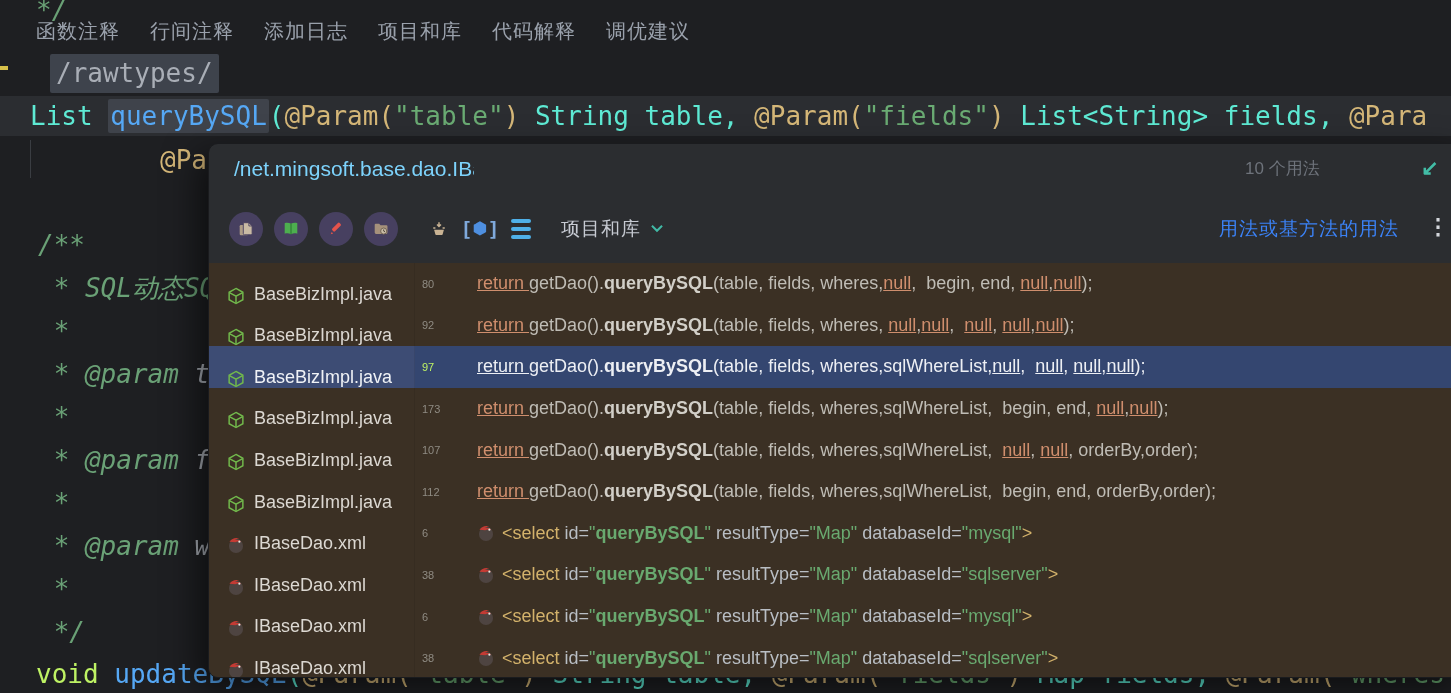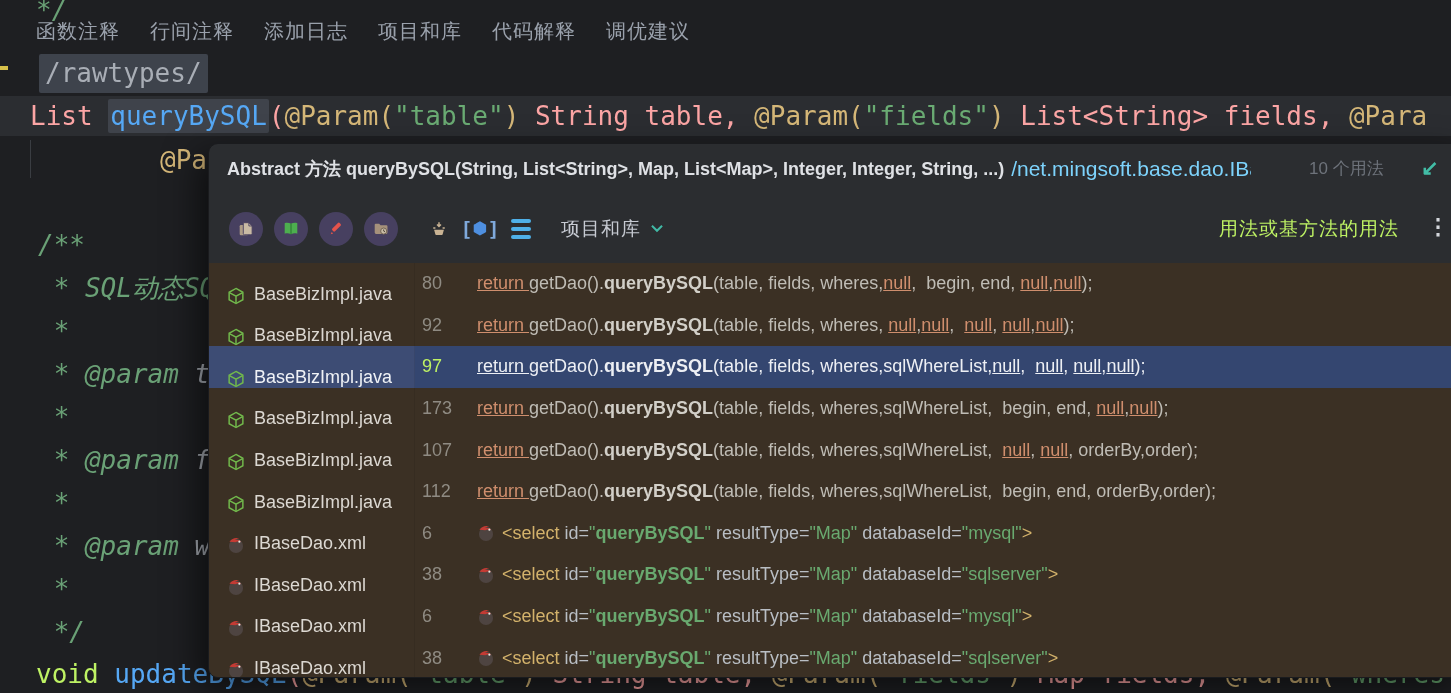--- a/index.html
+++ b/index.html
@@ -3,86 +3,86 @@
 <meta charset="utf-8">
 <style>
   * { margin:0; padding:0; box-sizing:border-box; }
   html,body { width:1451px; height:693px; overflow:hidden; background:#1E1F22;
               font-family:"Liberation Sans", sans-serif; }
   #stage { position:relative; width:1451px; height:693px; overflow:hidden; }
 
   
   .mono { font-family:"DejaVu Sans Mono", monospace; font-size:26px; white-space:pre; }
   .ed-line { position:absolute; left:36px; line-height:40px; }
-  .c-p  { color:#fca5a5; }
+  .c-p  { color:#5eead4; }
   .c-m  { color:#56A8F5; }
   .c-mh { color:#56A8F5; background:#3F434B; border-radius:2px; padding:2px 2px; }
   .c-a  { color:#D5B778; }
   .c-s  { color:#6AAB73; }
   .c-k2 { color:#bef264; }
   .c-c  { color:#6AA176; font-style:italic; }
   .c-pr { color:#A8ADB5; font-style:italic; }
 
   #ai-menu { position:absolute; left:36px; top:18px; display:flex; gap:30px;
              font-size:20px; color:#9AA1AC; letter-spacing:1px; }
-  #sel-token { position:absolute; left:39px; top:54px; background:#3E434C; border-radius:2px;
+  #sel-token { position:absolute; left:50px; top:54px; background:#3E434C; border-radius:2px;
                padding:0 6px; line-height:39px; color:#A9AEB6; }
   #gutter-tick { position:absolute; left:0; top:66px; width:8px; height:4px; background:#D6C04A; }
   #code-band { position:absolute; left:0; top:96px; width:1451px; height:40px; background:#2B2D31; }
   #decl-line { position:absolute; left:30px; top:0; line-height:40px; }
   #hidden-line { position:absolute; left:160px; top:140px; line-height:40px; }
   #indent-guide { position:absolute; left:30px; top:140px; width:1px; height:38px; background:#3A3D42; }
   #javadoc { position:absolute; left:38px; top:224px; }
   .jd-line { height:43px; line-height:43px; white-space:pre; }
   #next-line { position:absolute; left:36px; top:654px; line-height:40px; }
 
   
   #popup { position:absolute; left:208px; top:143px; width:1262px; height:535px;
            background:#2B2D30; border:1px solid #1A1B1E; border-radius:10px;
            box-shadow:-10px 12px 34px rgba(0,0,0,.55); overflow:hidden; z-index:10; }
   #popup-header { position:relative; height:50px; display:flex; align-items:center;
                   padding-left:18px; white-space:nowrap; }
   #popup-title { font-size:18px; font-weight:bold; color:#DFE1E5; }
   #popup-path  { font-size:21px; color:#7dd3fc; margin-left:7px; max-width:240px;
                  overflow:hidden; }
-  #usage-count { position:absolute; left:1100px; top:0; line-height:50px;
+  #usage-count { position:absolute; left:1036px; top:0; line-height:50px;
                  font-size:17px; color:#6E737B; }
   #open-in-find { position:absolute; left:1212px; top:0; line-height:48px;
                   font-size:21px; font-weight:bold; color:#42BDA6; cursor:pointer; }
 
   #popup-toolbar { position:relative; height:69px; display:flex; align-items:center;
                    padding-left:20px; gap:11px; }
   .tb-circle { width:34px; height:34px; border-radius:50%; background:#474060;
                display:flex; align-items:center; justify-content:center; cursor:pointer; }
   .tb-plain  { width:30px; height:30px; display:flex; align-items:center; justify-content:center;
                cursor:pointer; }
   .tb-gap { width:4px; }
   #scope-select { display:flex; align-items:center; gap:9px; margin-left:14px; cursor:pointer;text-align:right; }
   #scope-label { font-size:19px; color:#C6CAD2; letter-spacing:1px; }
   #filter-hint { position:absolute; left:1010px; top:0; line-height:69px;
-                 font-size:19px; color:#bef264; letter-spacing:1px; }
+                 font-size:19px; color:#3b82f6; letter-spacing:1px; }
   #kebab { position:absolute; left:1218px; top:0; line-height:66px; font-size:22px;
            font-weight:bold; color:#D4D7DC; cursor:pointer; }
   .lines-icon { display:flex; flex-direction:column; gap:4px; }
   .lines-icon span { display:block; width:20px; height:4px; border-radius:2px; background:#4FB0E8; }
   .brk { color:#7FA9DB; font-size:20px; font-weight:bold; font-family:"DejaVu Sans Mono",monospace; }
   .hexg { color:#4E8FE0; font-size:17px; }
 
   
   #usage-list { position:absolute; left:0; top:119px; width:100%; height:416px;
                 background:#3B3024; display:flex; flex-direction:column; }
   .row { display:flex; height:41.6px; align-items:stretch; cursor:pointer; }
   .loc { width:206px; flex:0 0 206px; display:flex; align-items:flex-end;
          padding-left:18px; gap:9px; border-right:1px solid rgba(0,0,0,0.07); }
   .rest { flex:1; display:flex; align-items:center; }
   .row.sel .loc  { background:#3D4C74; }
   .row.sel .rest { background:#344670; }
   .fname { font-size:18px; color:#DCD8D2; white-space:nowrap; }
   .row.sel .fname { color:#F0F2F6; }
-  .num { width:62px; flex:0 0 62px; padding-left:7px; font-size:18px; color:#8F8B83; }
+  .num { width:62px; flex:0 0 62px; padding-left:7px; font-size:11px; color:#8F8B83; }
   .row.sel .num { color:#bef264; }
   .mini-ic { margin-right:7px; display:flex; align-items:center; }
   .code { font-size:18px; white-space:pre; overflow:hidden; }
   .seg.u-p  { color:#BFBCB5; }
   .seg.u-k  { color:#CF8E6D;text-decoration:underline; }
   .seg.u-b  { color:#D2CFC8; font-weight:bold; }
   .seg.u-t  { color:#D3B26B; }
   .seg.u-a  { color:#B9BEC4; }
   .seg.u-v  { color:#69A96F; }
   .seg.u-vb { color:#69A96F; font-weight:bold; }
@@ -115,21 +115,20 @@
 <div id="indent-guide"></div>
 <div id="hidden-line" class="mono"><span class="seg c-a">@Param(</span></div>
 
 <div id="javadoc" class="mono"><div class="jd-line"><span class="seg c-c">/**</span></div><div class="jd-line"><span class="seg c-c"> * </span><span class="seg c-c">SQL动态SQL查询</span></div><div class="jd-line"><span class="seg c-c"> *</span></div><div class="jd-line"><span class="seg c-c"> * </span><span class="seg c-c">@param</span><span class="seg c-pr"> table</span></div><div class="jd-line"><span class="seg c-c"> *</span></div><div class="jd-line"><span class="seg c-c"> * </span><span class="seg c-c">@param</span><span class="seg c-pr"> fields</span></div><div class="jd-line"><span class="seg c-c"> *</span></div><div class="jd-line"><span class="seg c-c"> * </span><span class="seg c-c">@param</span><span class="seg c-pr"> wheres</span></div><div class="jd-line"><span class="seg c-c"> *</span></div><div class="jd-line"><span class="seg c-c"> */</span></div></div>
 
 <div id="next-line" class="mono"><span class="seg c-k2">void </span><span class="seg c-m">updateBySQL</span><span class="seg c-p">(</span><span class="seg c-a">@Param(</span><span class="seg c-s">"table"</span><span class="seg c-a">) </span><span class="seg c-p">String table, </span><span class="seg c-a">@Param(</span><span class="seg c-s">"fields"</span><span class="seg c-a">) </span><span class="seg c-p">Map fields, </span><span class="seg c-a">@Param(</span><span class="seg c-s">"wheres"</span></div>
 
 <div id="popup">
 
   <div id="popup-header">
-    <span id="popup-title">Abstract 方法 queryBySQL(String, List&lt;String&gt;, Map, List&lt;Map&gt;, Integer, Integer, String, ...)</span>
     <span id="popup-path">/net.mingsoft.base.dao.IBas</span>
     <span id="usage-count">10 个用法</span>
     <span id="open-in-find">↙</span>
   </div>
 
   <div id="popup-toolbar">
 
     <div class="tb-circle">
       <svg class="ic16" viewBox="0 0 20 20">
         <rect x="3" y="5.5" width="9.5" height="11.5" rx="1.4" fill="#AE9D87"></rect>

